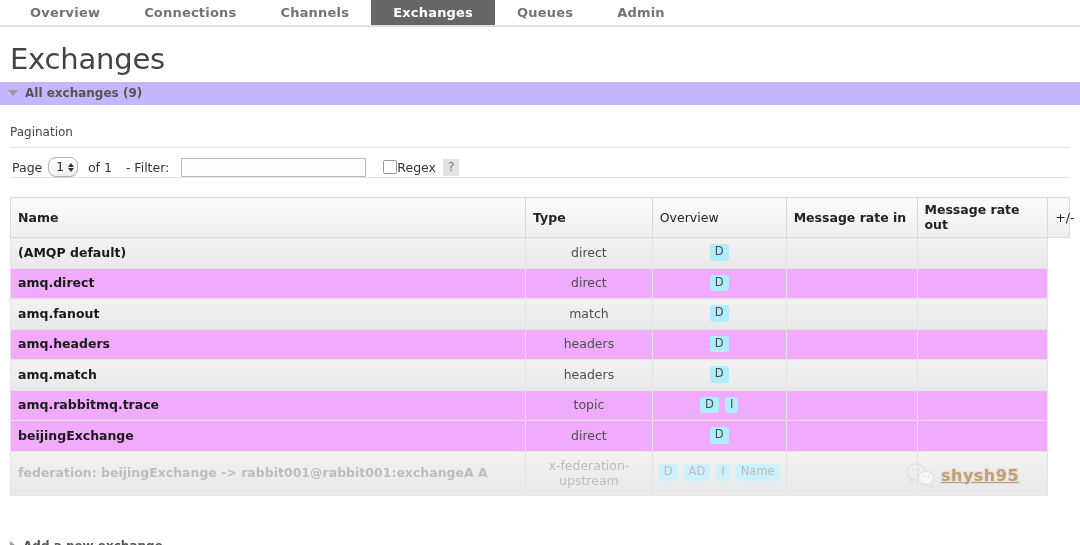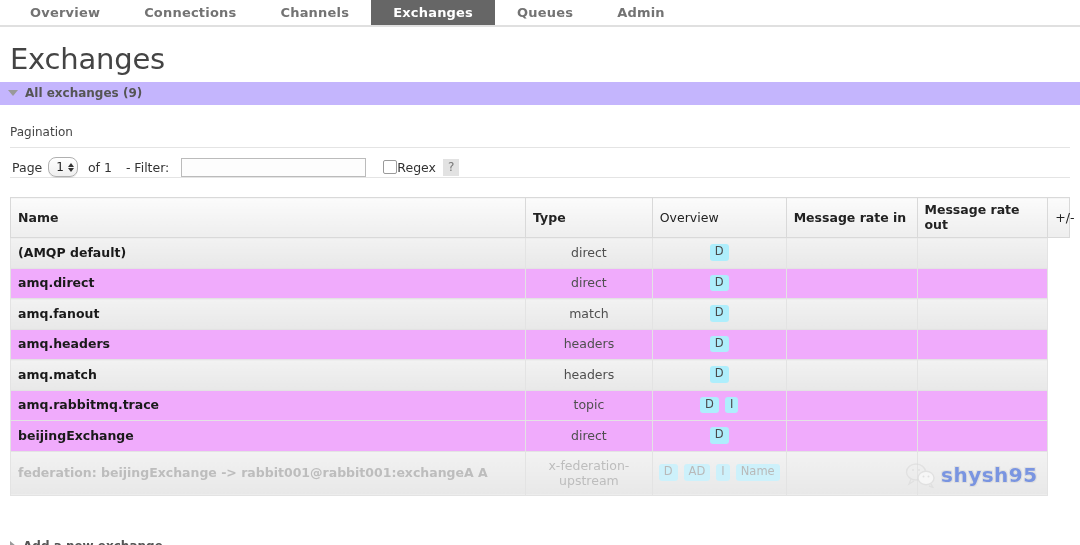--- a/index.html
+++ b/index.html
@@ -224,27 +224,28 @@
     position: absolute;
     left: 905px;
     top: 462px;
     display: flex;
     align-items: center;
     gap: 6px;
     opacity: 0.55;
     pointer-events: none;
   }
   #watermark .wm-text {
-    font-size: 20px;
-    color: #1d4ed8;
+    font-size: 16px;
+    color: #a16207;
     font-weight: bold;
     text-shadow:
       -1px -1px 0 #d6d6d6,  1px -1px 0 #d6d6d6,
       -1px  1px 0 #d6d6d6,  1px  1px 0 #d6d6d6;
     letter-spacing: 0.5px;
+    text-decoration: underline;
   }
 
   
   #bottom-section {
     position: absolute;
     left: 10px;
     top: 539px;
     display: flex;
     align-items: center;
     gap: 7px;

